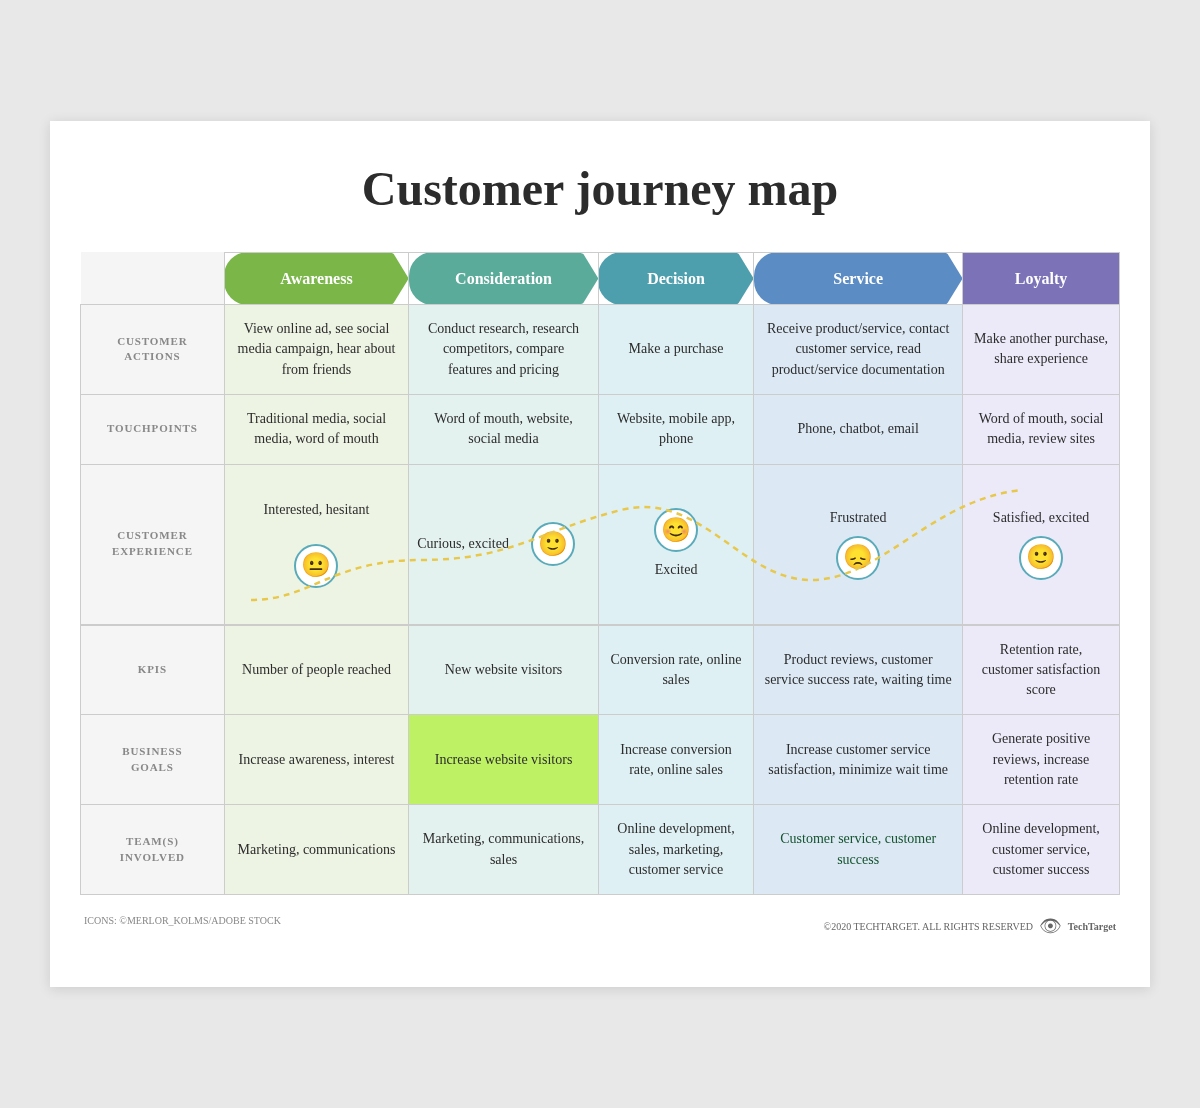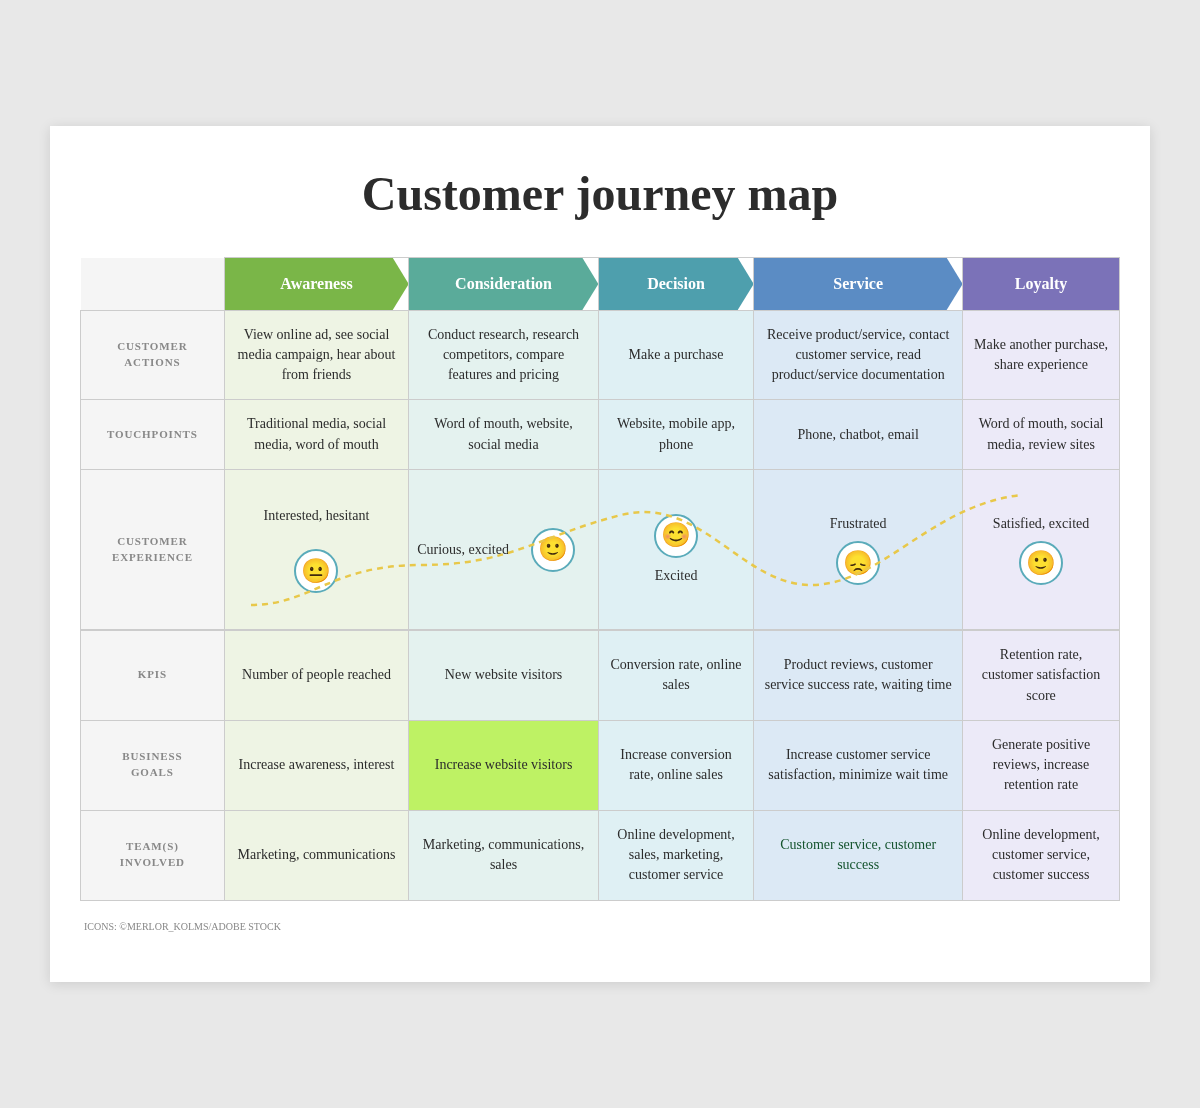--- a/index.html
+++ b/index.html
@@ -90,20 +90,21 @@
     .techtarget-logo .eye-icon {
       font-size: 18px;
     }
 
     
     .stage-header-cell {
       position: relative;
       clip-path: polygon(0 0, calc(100% - 14px) 0, 100% 50%, calc(100% - 14px) 100%, 0 100%);
       padding-left: 8px;
       padding-right: 22px;
+      border-radius: 24px;
     }
 
     
     tr.data-row td {
       font-size: 14px;
       color: #2c2c2c;
     }
 
   </style>
 </head>
@@ -211,14 +212,19 @@
             <td style="background: rgb(223, 240, 244); border: 1px solid rgb(204, 204, 204); padding: 14px 10px; vertical-align: middle; font-size: 14px; color: rgb(44, 44, 44); text-align: center; line-height: 1.45;">Online development, sales, marketing, customer service</td>
             <td style="background: rgb(220, 233, 245); border: 1px solid rgb(204, 204, 204); padding: 14px 10px; vertical-align: middle; font-size: 14px; color: #14532d; text-align: center; line-height: 1.45;">Customer service, customer success</td>
             <td style="background: rgb(236, 234, 248); border: 1px solid rgb(204, 204, 204); padding: 14px 10px; vertical-align: middle; font-size: 14px; color: rgb(44, 44, 44); text-align: center; line-height: 1.45;">Online development, customer service, customer success</td>
           </tr>
         </tbody>
     </table>
   </div>
 
   <div class="footer-row">
     <span>ICONS: ©MERLOR_KOLMS/ADOBE STOCK</span>
+    <div class="techtarget-logo">
+      <span>©2020 TECHTARGET. ALL RIGHTS RESERVED</span>
+      <span class="eye-icon">👁</span>
+      <strong>TechTarget</strong>
+    </div>
   </div>
 </div>
 
 </body></html>

